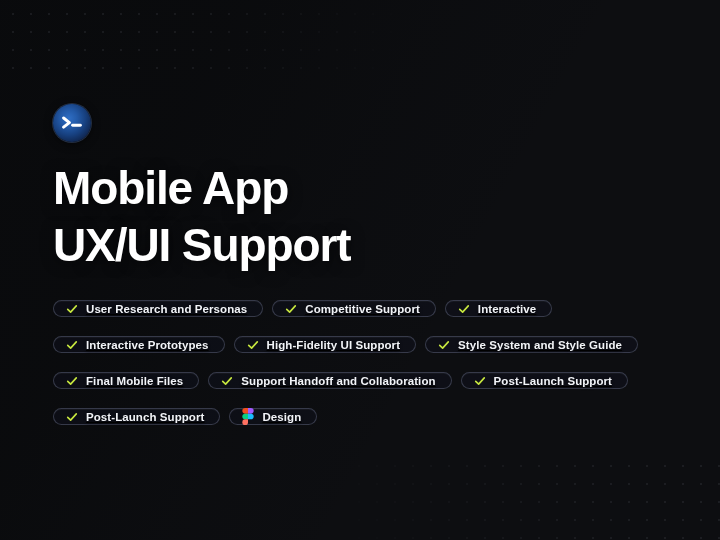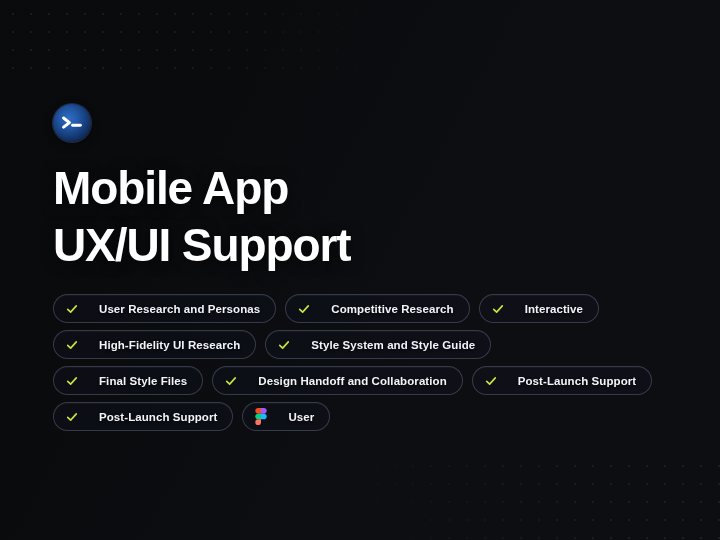--- a/index.html
+++ b/index.html
@@ -116,28 +116,29 @@
   .tag-row {
     display:flex;
     align-items:center;
     gap:9px;
     margin-bottom:7px;
     height:29px;
   }
   .tag {
     display:flex;
     align-items:center;
-    gap:21px;
-    height:29px;
+    gap:8px;
+    height:17px;
     padding:0 15px 0 12px;
     border-radius:15px;
     border:1px solid rgba(160,172,210,0.28);
     background:rgba(16,18,30,0.46);
     box-shadow:inset 0 1px 0 rgba(255,255,255,0.04);
     white-space:nowrap;
+    text-decoration:underline;
   }
   .tag-label {
     color:#f2f4f8;
     font-size:11.5px;
     font-weight:bold;
     letter-spacing:0.08px;
     text-shadow:0 1px 3px rgba(0,0,0,0.55);
   }
   .check {
     width:12px; height:12px;
@@ -186,57 +187,63 @@
         <div class="tag">
           <svg class="check" viewBox="0 0 14 14">
               <path d="M2 7.4 L5.4 10.6 L12 3.4" fill="none" stroke="#c7e73f" stroke-width="1.9" stroke-linecap="round" stroke-linejoin="round"></path>
             </svg>
           <span class="tag-label">User Research and Personas</span>
         </div>
         <div class="tag">
           <svg class="check" viewBox="0 0 14 14">
               <path d="M2 7.4 L5.4 10.6 L12 3.4" fill="none" stroke="#c7e73f" stroke-width="1.9" stroke-linecap="round" stroke-linejoin="round"></path>
             </svg>
-          <span class="tag-label">Competitive Research</span>
+          <span class="tag-label">Competitive Support</span>
         </div>
         <div class="tag">
           <svg class="check" viewBox="0 0 14 14">
               <path d="M2 7.4 L5.4 10.6 L12 3.4" fill="none" stroke="#c7e73f" stroke-width="1.9" stroke-linecap="round" stroke-linejoin="round"></path>
             </svg>
           <span class="tag-label">Interactive</span>
         </div>
       </div>
 
       <div class="tag-row">
         <div class="tag">
           <svg class="check" viewBox="0 0 14 14">
               <path d="M2 7.4 L5.4 10.6 L12 3.4" fill="none" stroke="#c7e73f" stroke-width="1.9" stroke-linecap="round" stroke-linejoin="round"></path>
             </svg>
-          <span class="tag-label">High-Fidelity UI Research</span>
+          <span class="tag-label">Interactive Prototypes</span>
+        </div>
+        <div class="tag">
+          <svg class="check" viewBox="0 0 14 14">
+              <path d="M2 7.4 L5.4 10.6 L12 3.4" fill="none" stroke="#c7e73f" stroke-width="1.9" stroke-linecap="round" stroke-linejoin="round"></path>
+            </svg>
+          <span class="tag-label">High-Fidelity UI Support</span>
         </div>
         <div class="tag">
           <svg class="check" viewBox="0 0 14 14">
               <path d="M2 7.4 L5.4 10.6 L12 3.4" fill="none" stroke="#c7e73f" stroke-width="1.9" stroke-linecap="round" stroke-linejoin="round"></path>
             </svg>
           <span class="tag-label">Style System and Style Guide</span>
         </div>
       </div>
 
       <div class="tag-row">
         <div class="tag">
           <svg class="check" viewBox="0 0 14 14">
               <path d="M2 7.4 L5.4 10.6 L12 3.4" fill="none" stroke="#c7e73f" stroke-width="1.9" stroke-linecap="round" stroke-linejoin="round"></path>
             </svg>
-          <span class="tag-label">Final Style Files</span>
-        </div>
-        <div class="tag">
-          <svg class="check" viewBox="0 0 14 14">
-              <path d="M2 7.4 L5.4 10.6 L12 3.4" fill="none" stroke="#c7e73f" stroke-width="1.9" stroke-linecap="round" stroke-linejoin="round"></path>
-            </svg>
-          <span class="tag-label">Design Handoff and Collaboration</span>
+          <span class="tag-label">Final Mobile Files</span>
+        </div>
+        <div class="tag">
+          <svg class="check" viewBox="0 0 14 14">
+              <path d="M2 7.4 L5.4 10.6 L12 3.4" fill="none" stroke="#c7e73f" stroke-width="1.9" stroke-linecap="round" stroke-linejoin="round"></path>
+            </svg>
+          <span class="tag-label">Support Handoff and Collaboration</span>
         </div>
         <div class="tag">
           <svg class="check" viewBox="0 0 14 14">
               <path d="M2 7.4 L5.4 10.6 L12 3.4" fill="none" stroke="#c7e73f" stroke-width="1.9" stroke-linecap="round" stroke-linejoin="round"></path>
             </svg>
           <span class="tag-label">Post-Launch Support</span>
         </div>
       </div>
 
       <div class="tag-row">
@@ -248,19 +255,19 @@
         </div>
         <div class="tag">
           <svg class="figma-mark" viewBox="0 0 12 18">
             <path d="M3 0 h3 v6 h-3 a3 3 0 0 1 0-6 z" fill="#f24e1e"></path>
             <path d="M6 0 h3 a3 3 0 0 1 0 6 h-3 z" fill="#a259ff"></path>
             <path d="M3 6 h3 v6 h-3 a3 3 0 0 1 0-6 z" fill="#0acf83"></path>
             <path d="M6 6 h0.1 a3 3 0 0 1 0 6 h-0.1 z" fill="#1abcfe"></path>
             <circle cx="9" cy="9" r="3" fill="#1abcfe"></circle>
             <path d="M3 12 h3 v3 a3 3 0 1 1 -3 -3 z" fill="#ff7262"></path>
           </svg>
-          <span class="tag-label">User</span>
+          <span class="tag-label">Design</span>
         </div>
       </div>
 
     </div>
   </div>
 </div>
 
 </body></html>

